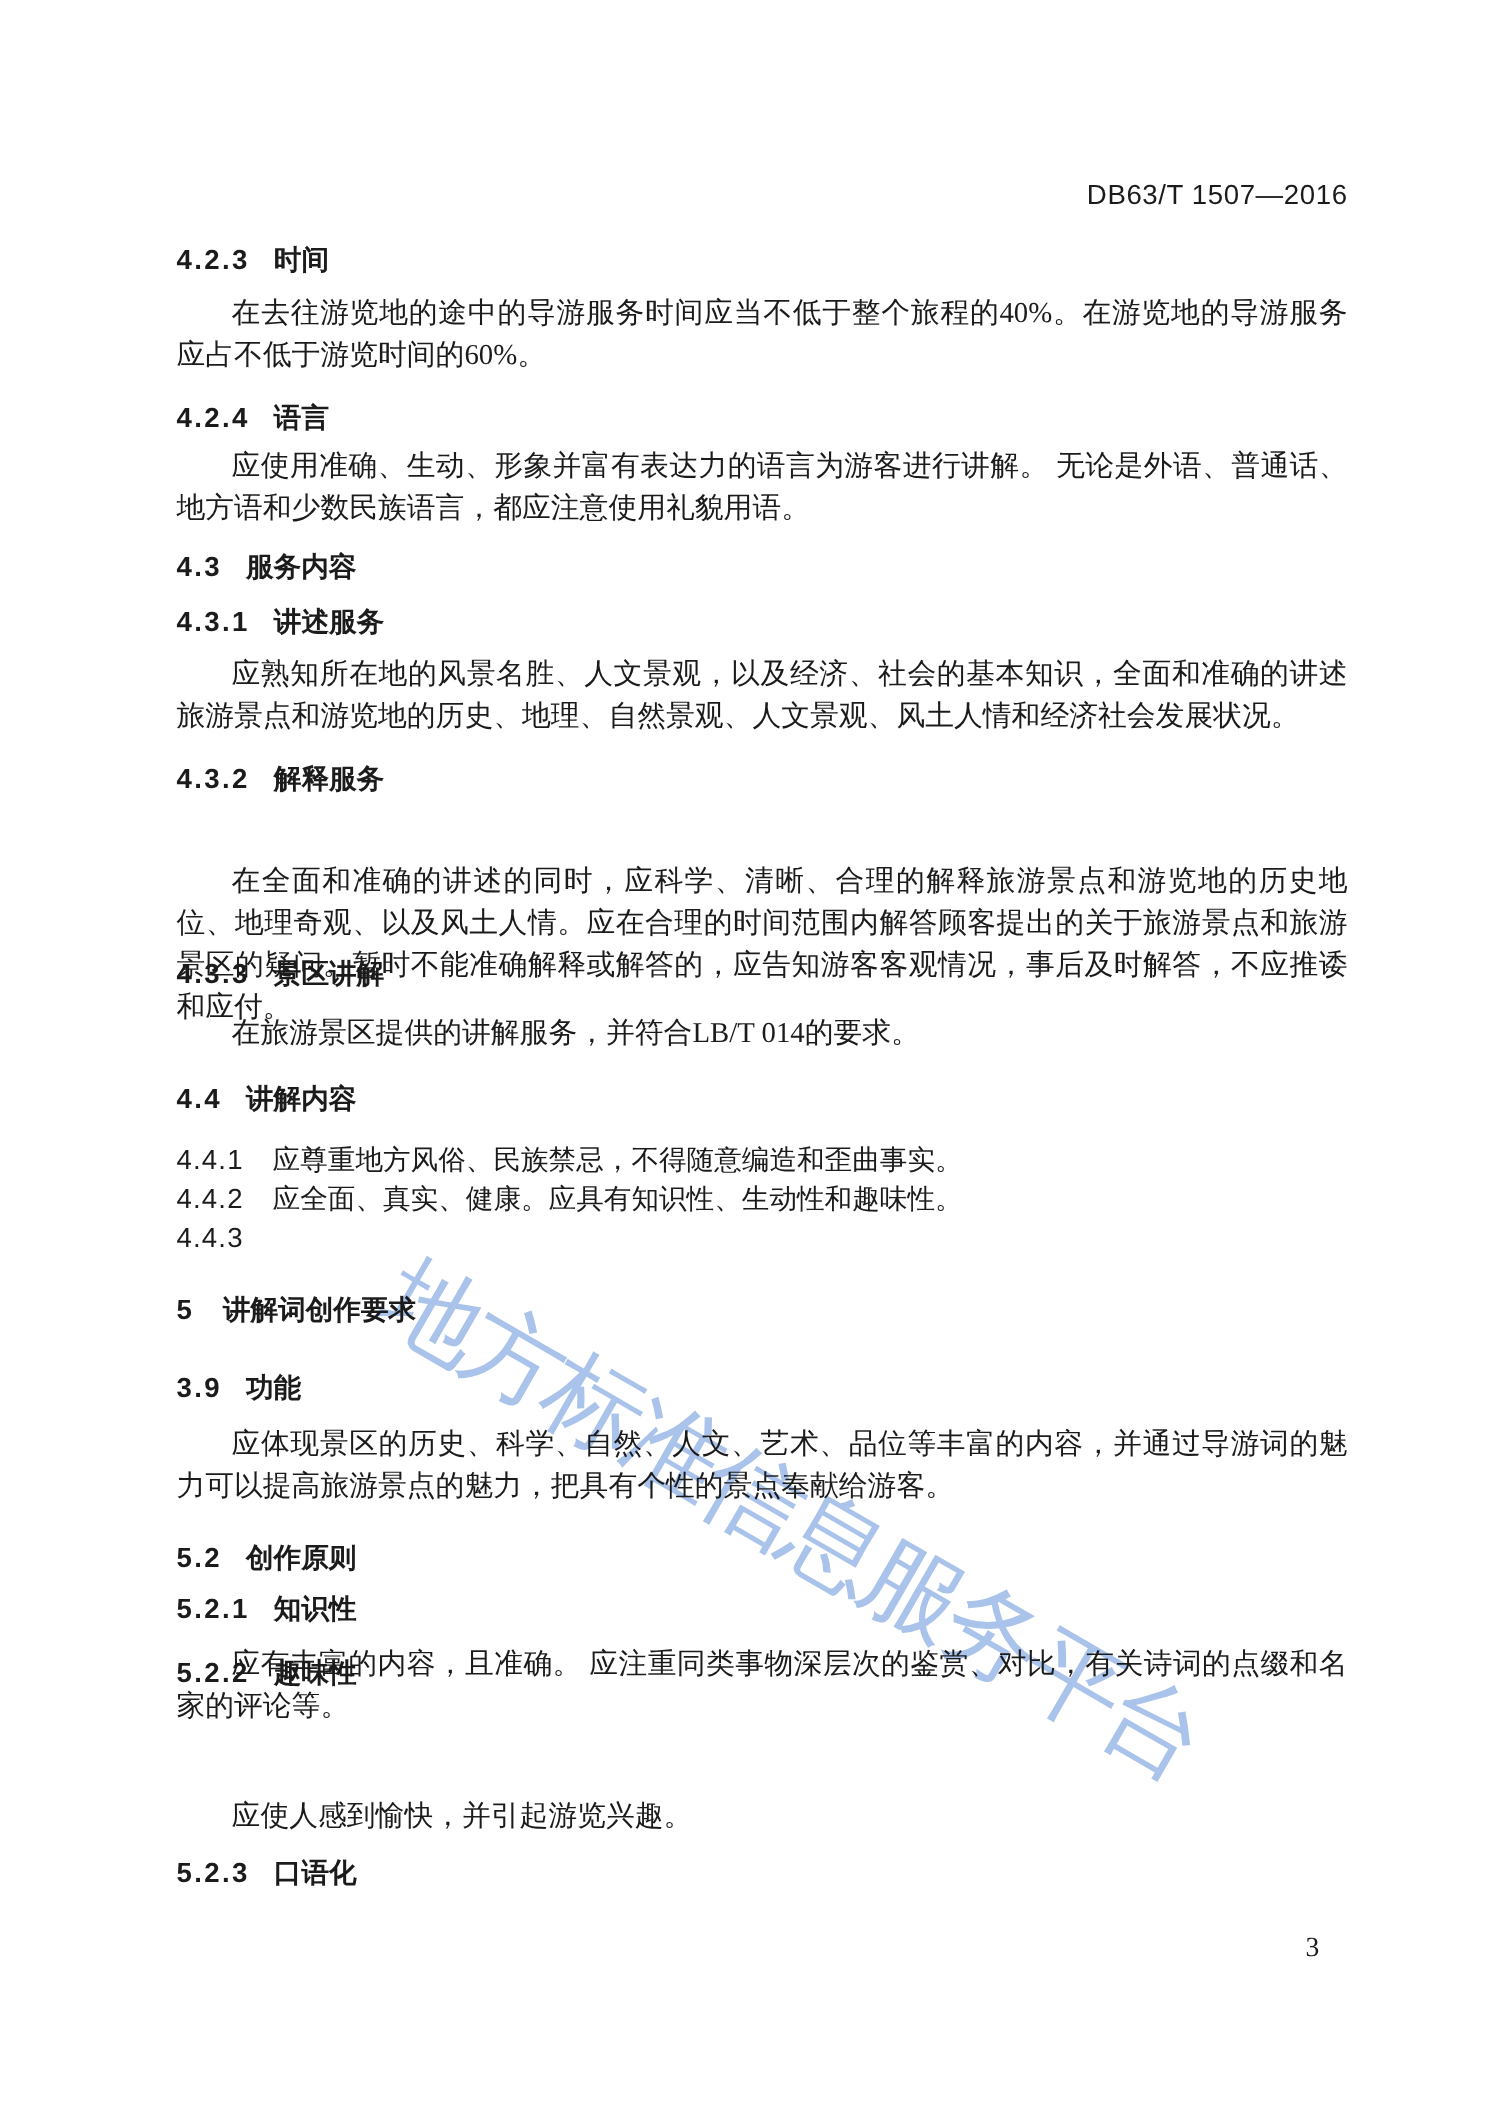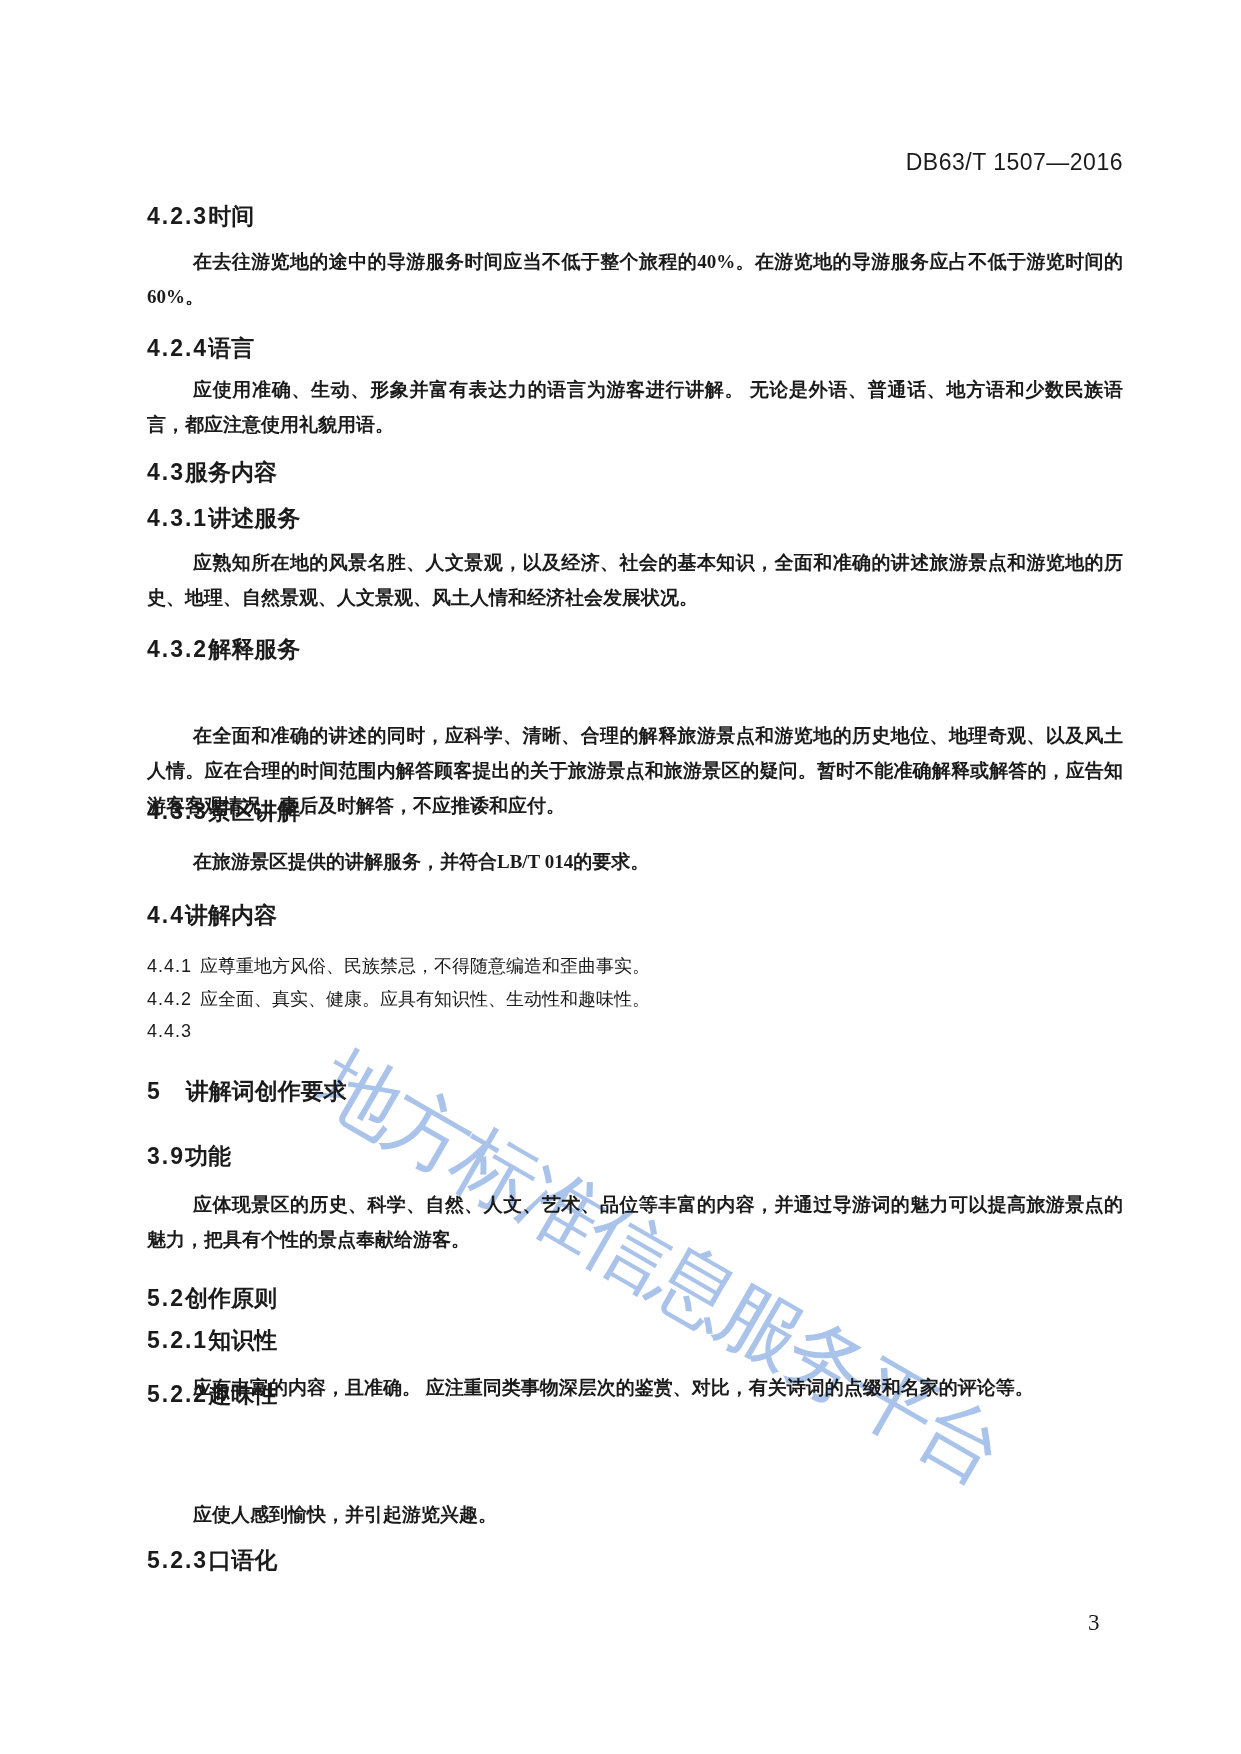--- a/index.html
+++ b/index.html
@@ -38,38 +38,38 @@
     text-align:right;
   }
   
   .blk{
     position:absolute;
     left:147px;width:976px;
     z-index:1;
   }
   .heading{
     display:flex;
+    gap:20px;
     font-family:"Liberation Sans",sans-serif;
     font-weight:bold;
     font-size:23px;
     line-height:28px;
   }
   .heading .hnum{letter-spacing:2px;flex:0 0 auto;}
   .heading.chapter{gap:24px;}
   .para{
-    font-size:19px;
+    font-size:24px;
     line-height:35px;
     text-align:justify;
     text-indent:46px;
-    font-weight:bold;
   }
   .item{
     display:flex;
-    gap:8px;
-    font-size:18px;
+    gap:24px;
+    font-size:23px;
     line-height:35px;
   }
   .item .inum{
     font-family:"Liberation Sans",sans-serif;
     letter-spacing:1px;
     flex:0 0 auto;
   }
   .pageno{
     position:absolute;
     left:1088px;top:1610px;

